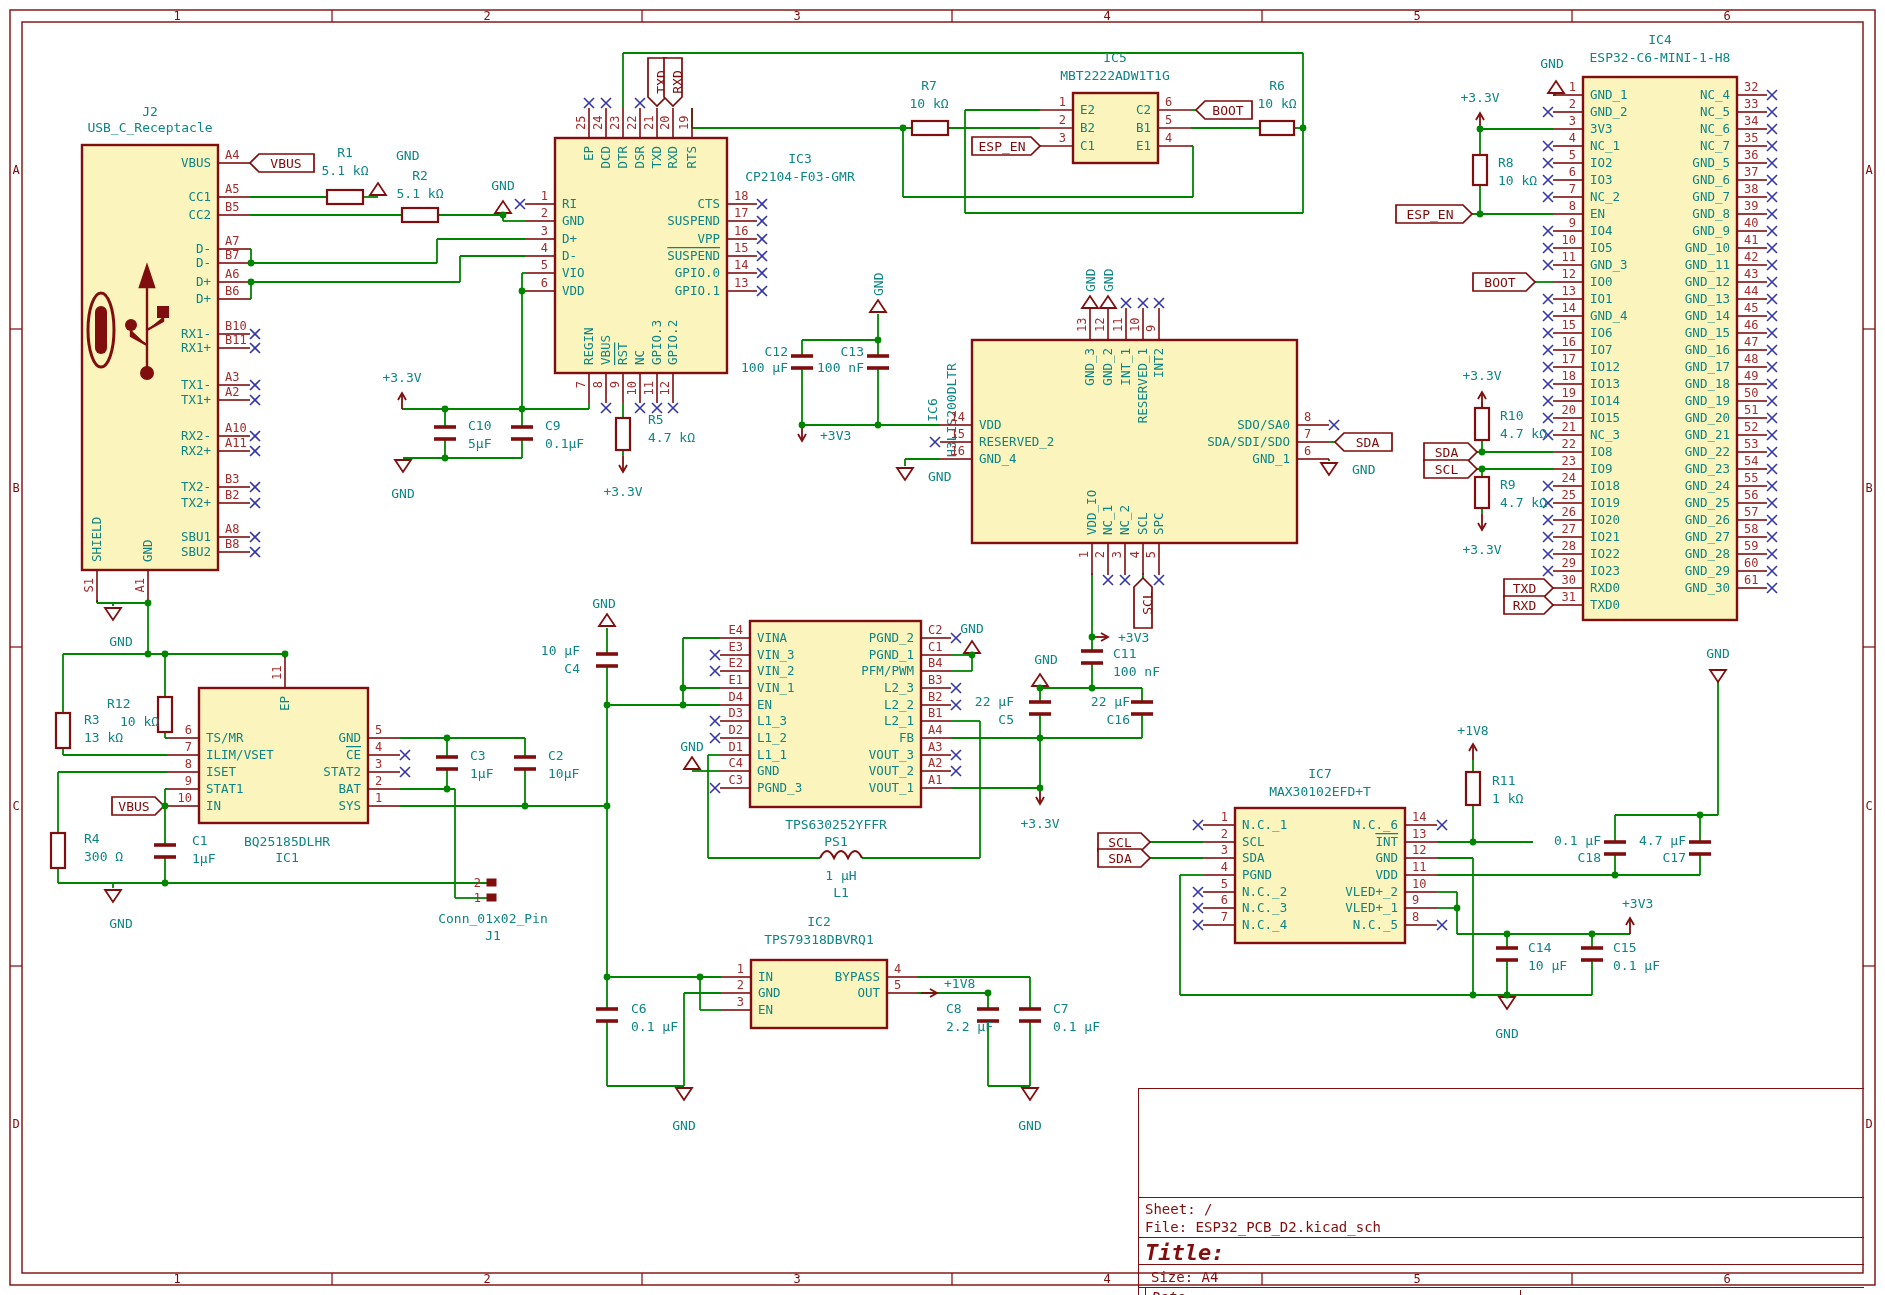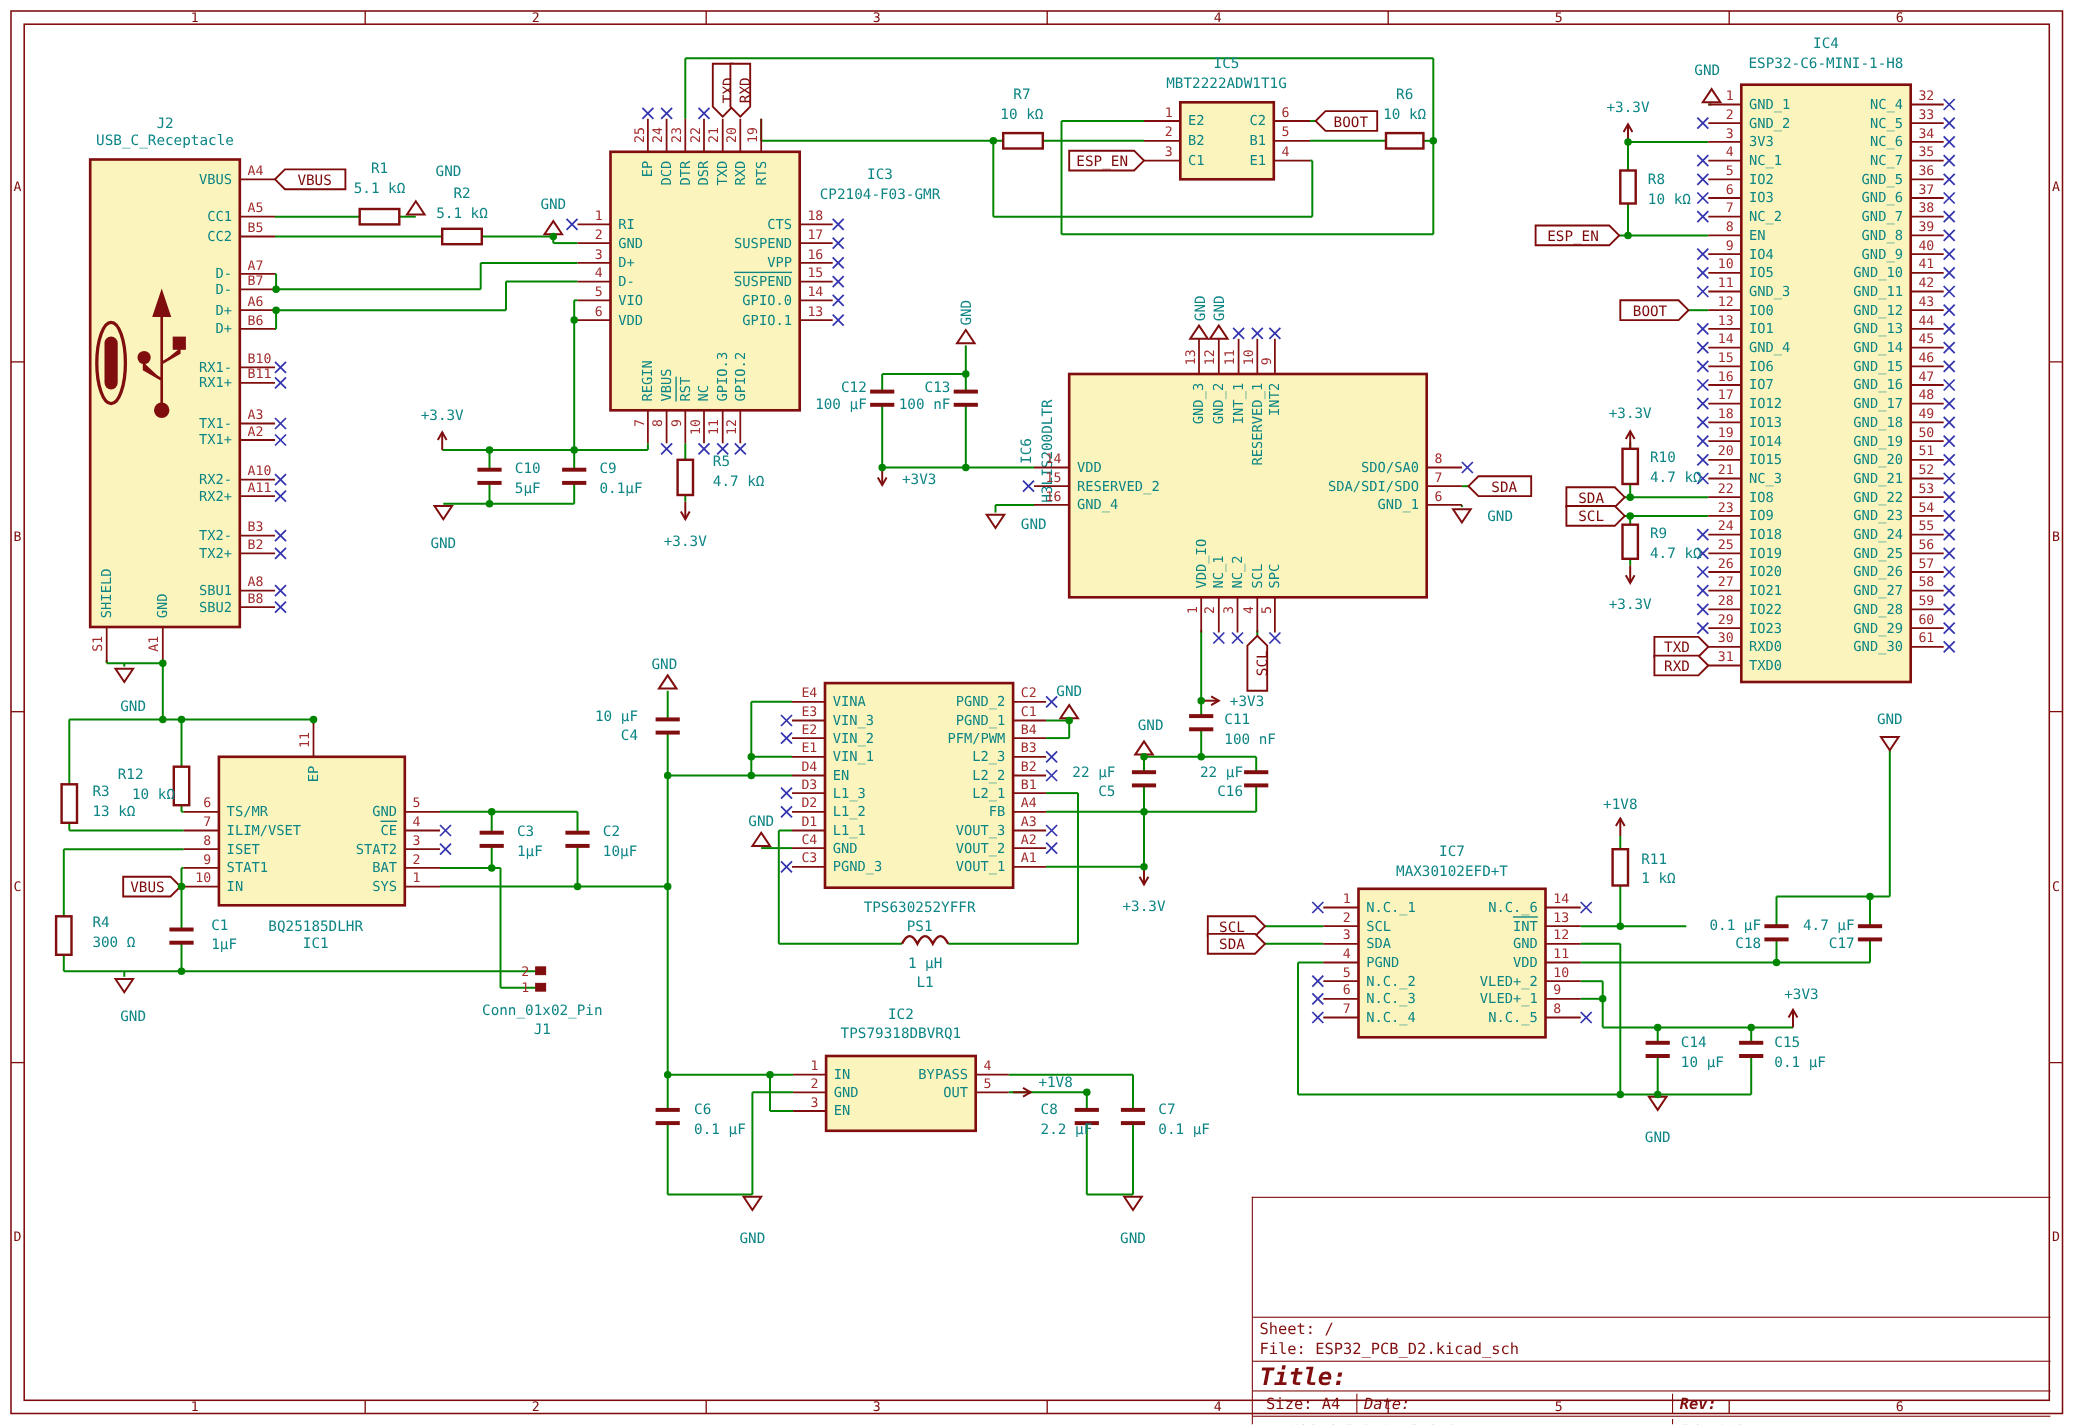--- a/index.html
+++ b/index.html
@@ -6,21 +6,21 @@
   #page{position:relative;width:1885px;height:1295px;background:#ffffff;overflow:hidden;
         font-family:"DejaVu Sans Mono","Liberation Mono",monospace;}
   svg text{font-family:"DejaVu Sans Mono","Liberation Mono",monospace;}
   
   #titleblock{position:absolute;left:1138px;top:1088px;width:725px;height:225px;
     border-left:1.6px solid #800E0E;border-top:1.6px solid #800E0E;color:#800E0E;font-size:14px;}
   #titleblock .row{border-bottom:1.6px solid #800E0E;box-sizing:border-box;padding:2px 6px;}
   #tb-comments{height:108px;border-bottom:1.6px solid #800E0E;}
   #tb-sheetfile{height:40px;line-height:18px;}
   #tb-title{height:27px;font-weight:bold;font-style:italic;font-size:22px;}
-  #tb-sizedate{height:23px;display:flex;padding:0;}
+  #tb-sizedate{height:23px;display:flex;padding:0;flex-direction:column;}
   #tb-sizedate .cell{padding:2px 6px;box-sizing:border-box;}
   #tb-bottom{height:25px;display:flex;padding:0;border-bottom:none;}
   #tb-bottom .cell{padding:3px 6px;box-sizing:border-box;margin-left:21px;}
   .v-div{border-left:1.6px solid #800E0E;font-style:italic;}
 </style>
 </head>
 <body>
 
 <div id="page">
   <svg id="schematic" width="1885" height="1295" viewBox="0 0 1885 1295">

